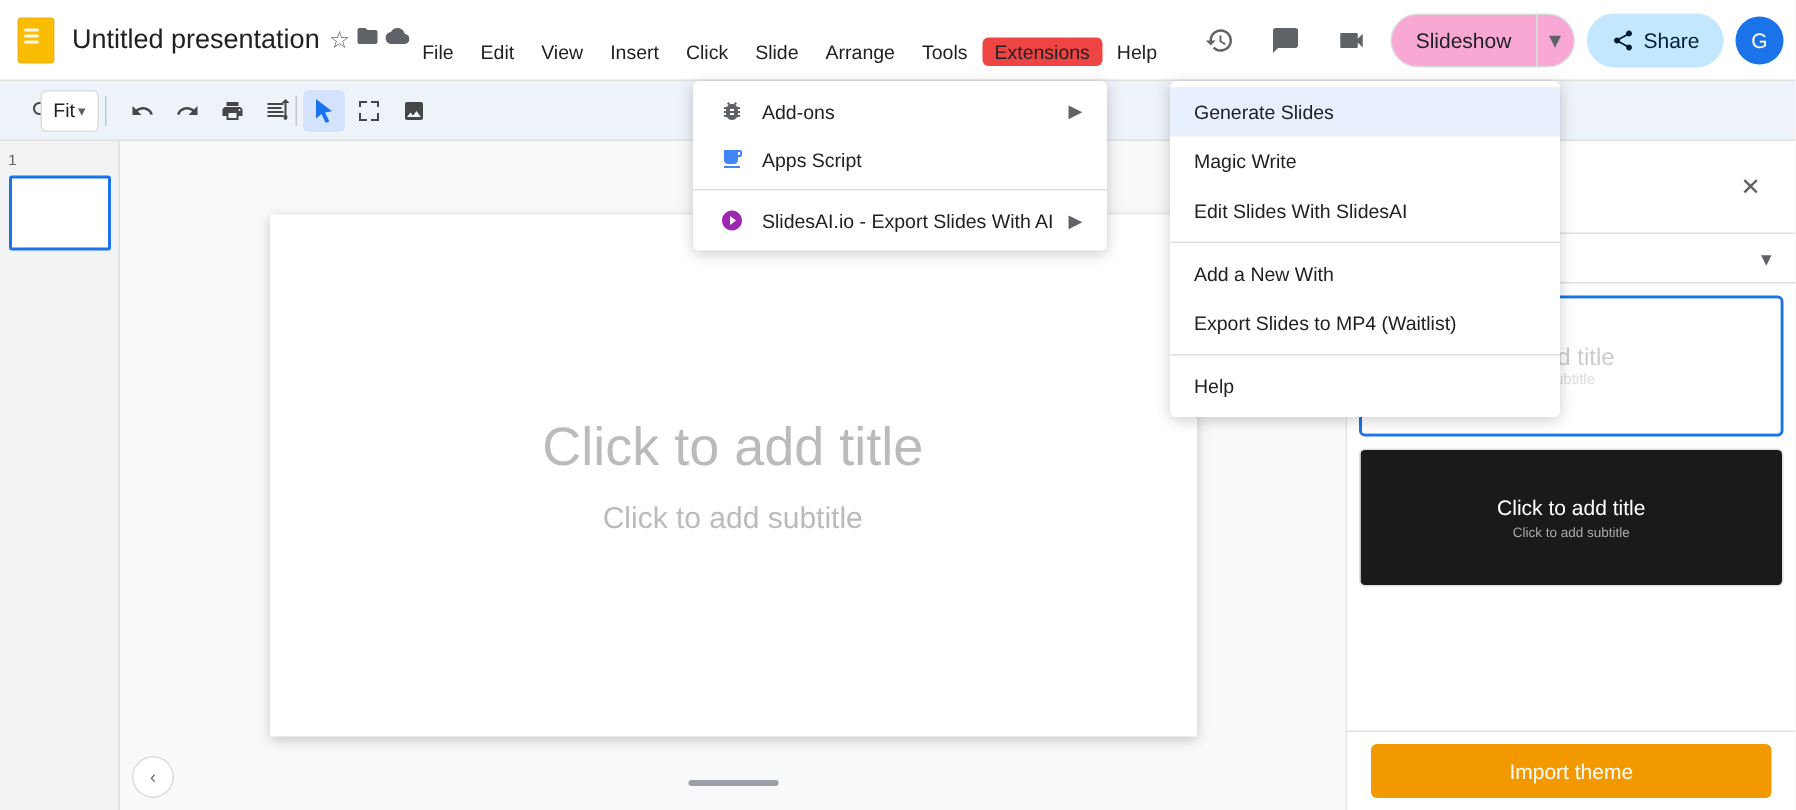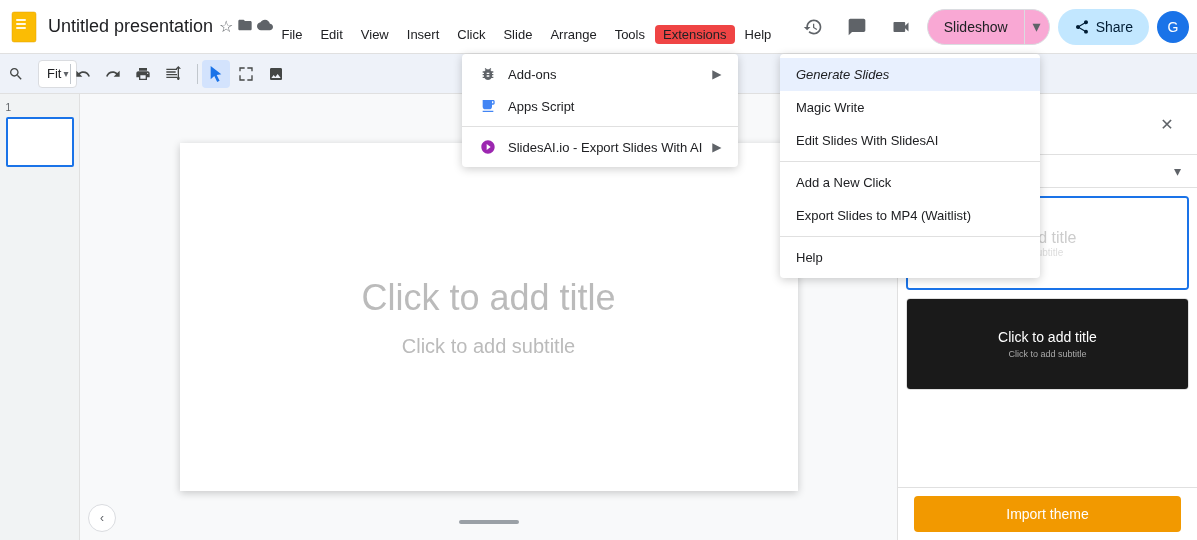--- a/index.html
+++ b/index.html
@@ -149,21 +149,21 @@
       gap: 2px;
       border-bottom: 1px solid #e0e0e0;
       position: relative;
       z-index: 9;
     }
     .toolbar-btn {
       width: 28px;
       height: 28px;
       display: flex;
       align-items: center;
-      justify-content: flex-start;
+      justify-content: flex-end;
       border-radius: 4px;
       cursor: pointer;
       color: #444746;
       font-size: 14px;
     }
     .toolbar-separator {
       width: 1px;
       height: 20px;
       background: #c1c7cd;
       margin: 0 2px;
@@ -471,21 +471,20 @@
       color: #202124;
       cursor: pointer;
     }
     .sub-menu-divider {
       height: 1px;
       background: #e0e0e0;
       margin: 4px 0;
     }
     .sub-menu-item.highlighted {
       background: #e8f0fe;
-      font-style: italic;
     }
 
     
     .menu-overlay {
       position: fixed;
       top: 0; left: 0; right: 0; bottom: 0;
       z-index: 150;
     }
   </style>
 </head>
@@ -698,17 +697,17 @@
     <span>SlidesAI.io - Export Slides With AI</span>
     <span class="item-arrow">▶</span>
   </div>
 </div>
 
 <div class="slidesai-submenu">
   <div class="sub-menu-item highlighted">Generate Slides</div>
   <div class="sub-menu-item">Magic Write</div>
   <div class="sub-menu-item">Edit Slides With SlidesAI</div>
   <div class="sub-menu-divider"></div>
-  <div class="sub-menu-item">Add a New Click</div>
+  <div class="sub-menu-item">Add a New With</div>
   <div class="sub-menu-item">Export Slides to MP4 (Waitlist)</div>
   <div class="sub-menu-divider"></div>
   <div class="sub-menu-item">Help</div>
 </div>
 
 </body></html>

